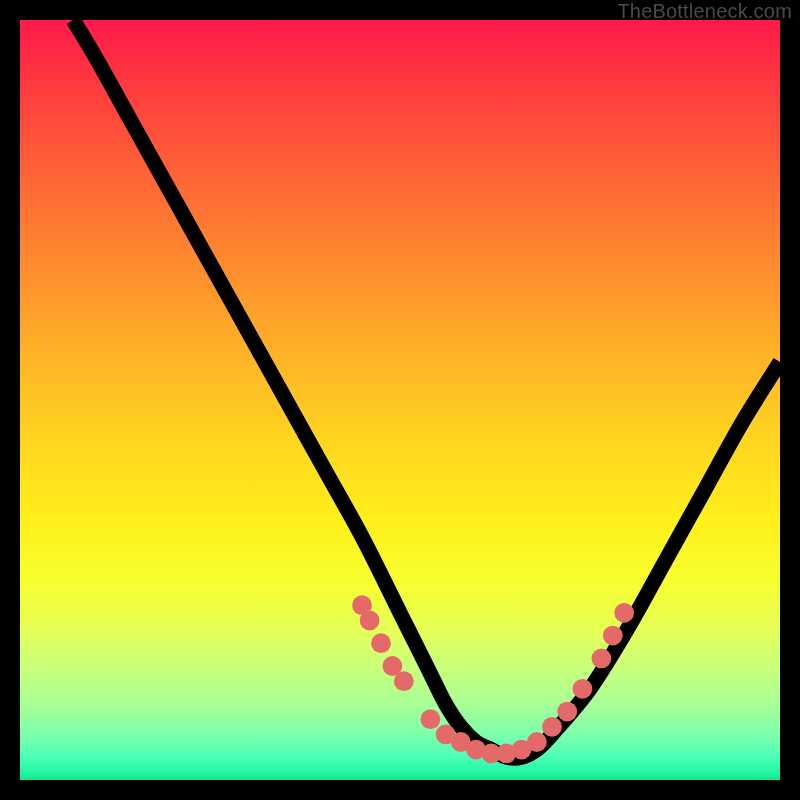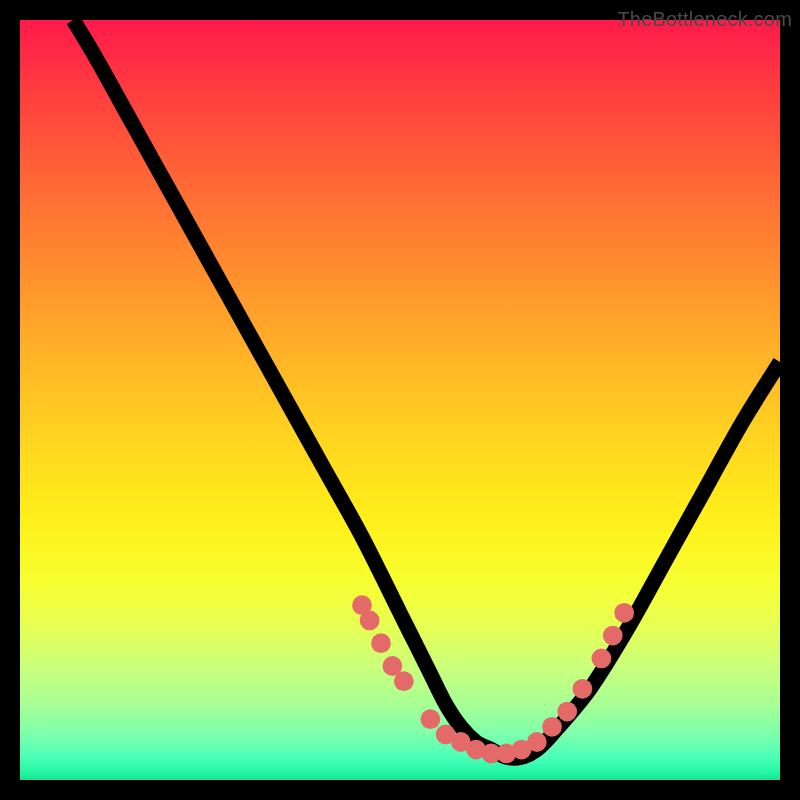--- a/index.html
+++ b/index.html
@@ -12,21 +12,21 @@
     font-family: Arial, Helvetica, sans-serif;
   }
   .stage {
     position: relative;
     width: 800px;
     height: 800px;
     background: #000;
   }
   .watermark {
     position: absolute;
-    top: 8px;
+    top: 0;
     right: 8px;
     color: #4a4a4a;
     font-size: 20px;
     font-weight: 500;
     letter-spacing: 0.2px;
     z-index: 5;
   }
   .plot {
     position: absolute;
     left: 20px;

